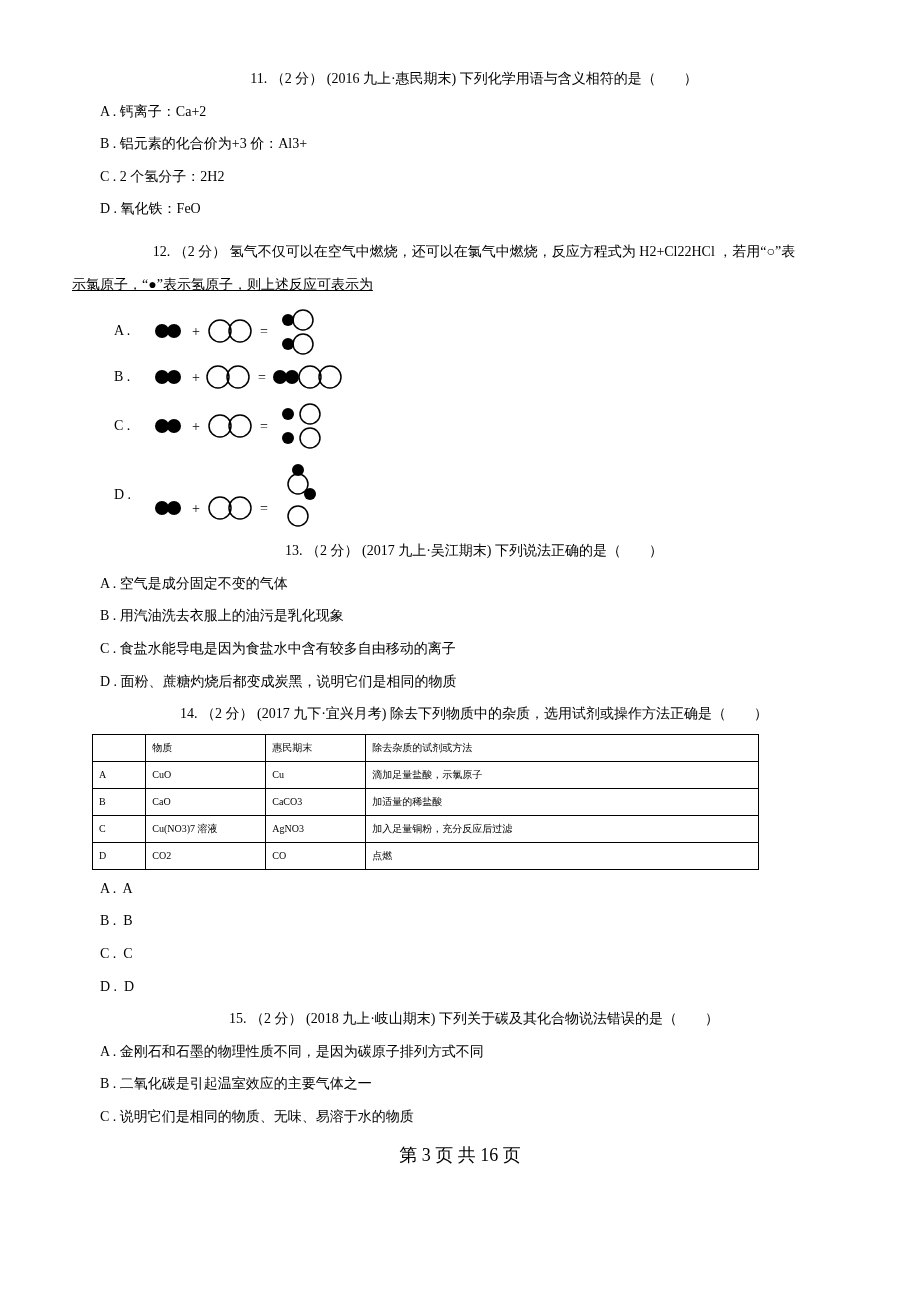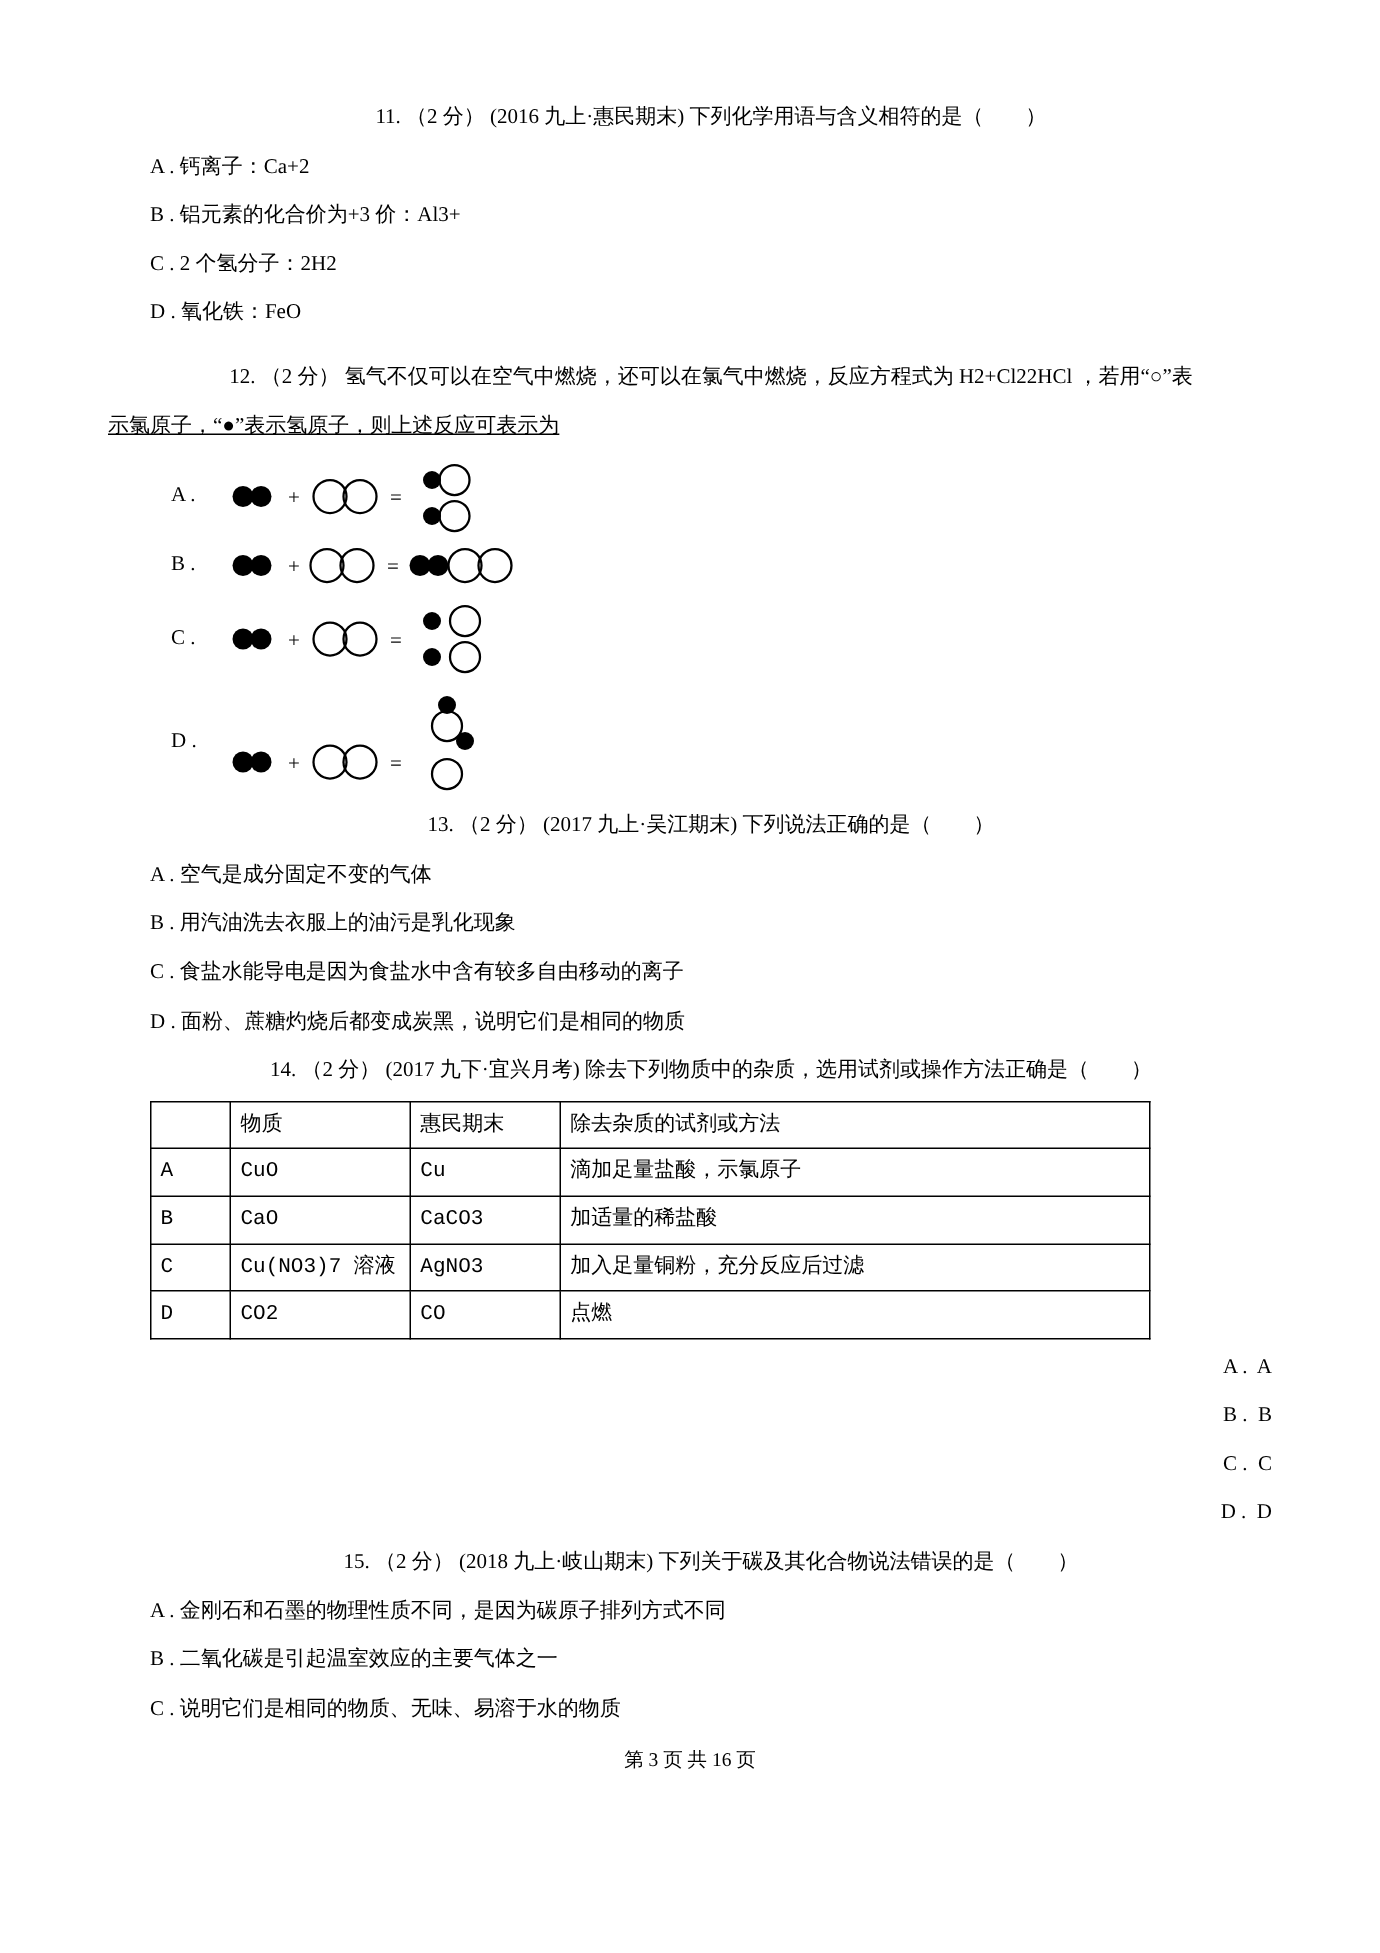--- a/index.html
+++ b/index.html
@@ -9,42 +9,41 @@
     color: #000;
     background: #fff;
     margin: 0;
     padding: 60px 72px 40px 72px;
     width: 920px;
     box-sizing: border-box;
   }
   .q { text-indent: 2em; margin: 6px 0; text-align: center; }
   .opt { text-indent: 2em; margin: 6px 0; }
   .nowrap { white-space: nowrap; margin-top: 16px; }
-  .prewrap { white-space: pre; text-align: right; }
+  .prewrap { white-space: pre; }
   .diag-block { margin: 8px 0 8px 3em; }
   .diag-row { display: flex; align-items: center; margin: 6px 0; }
   .diag-label { margin-right: 10px; min-width: 24px; }
   svg { display: block; }
   table {
     border-collapse: collapse;
     margin: 6px 0 6px 2em;
     width: 86%;
-    font-size: 14px;
-    font-family: Liberation Mono, monospace;
+    font-size: 10px;
   }
   td, th {
     border: 1px solid #000;
     padding: 2px 6px;
     text-align: left;
     vertical-align: middle;
     height: 22px;
   }
   .footer {
     text-align: center;
-    font-size: 13px;
+    font-size: 18px;
     margin-top: 8px;
   }
   .hang { padding-left: 2em; text-indent: -2em; margin: 6px 0; text-decoration: underline;}
 </style>
 </head>
 <body>
 
 <div class="q">11. （2 分） (2016 九上·惠民期末)  下列化学用语与含义相符的是（　　）</div>
 <div class="opt">A .  钙离子：Ca+2</div>
 <div class="opt">B .  铝元素的化合价为+3 价：Al3+</div>

